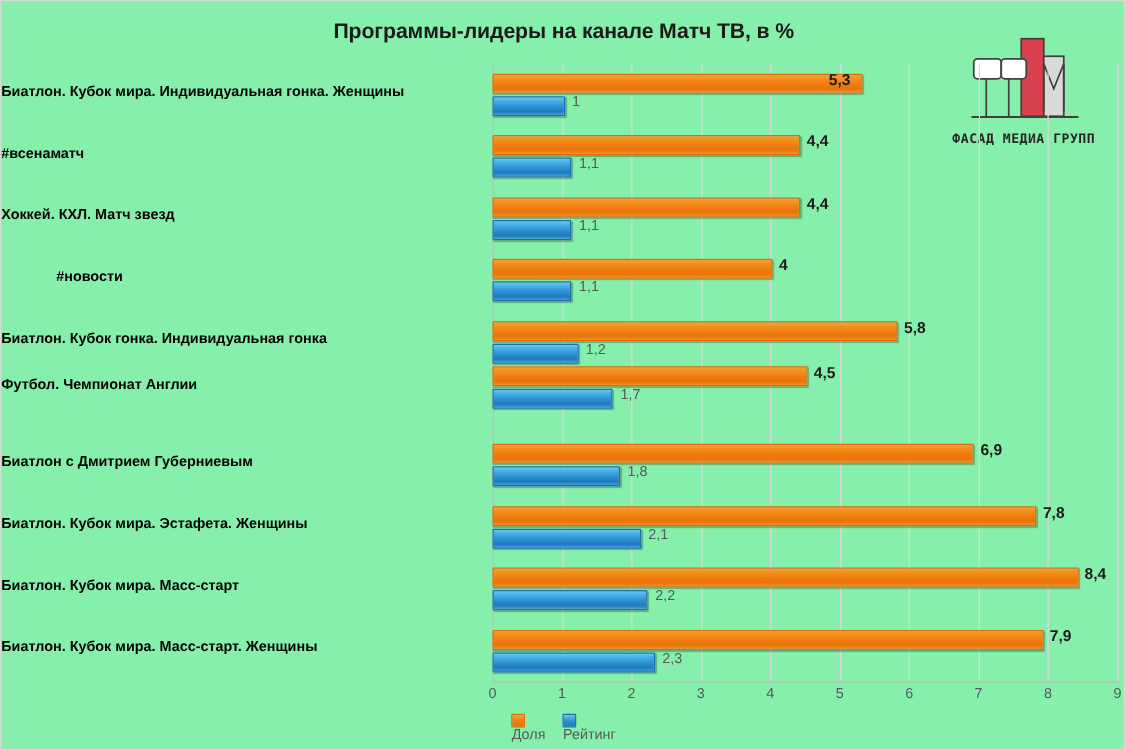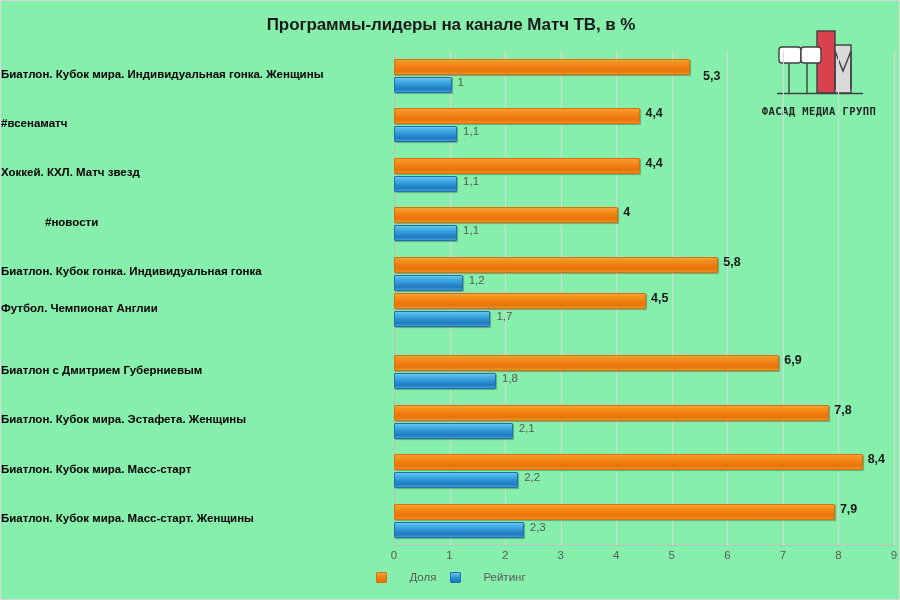--- a/index.html
+++ b/index.html
@@ -139,21 +139,21 @@
   #legend {
     position: absolute;
     left: 0;
     top: 570px;
     width: 900px;
     display: flex;
     justify-content: center;
     align-items: center;
     gap: 14px;
   }
-  .legend-item { display: flex; align-items: flex-end; gap: 22px; }
+  .legend-item { display: flex; align-items: flex-start; gap: 0; flex-direction: column; }
   .legend-swatch {
     width: 9px;
     height: 9px;
     border-radius: 1px;
   }
   .legend-swatch.share {
     background: linear-gradient(to bottom, #f5a340 0%, #ef7d10 55%, #e8720a 100%);
     border: 1px solid #d9700a;
   }
   .legend-swatch.rating {
@@ -215,21 +215,21 @@
     <div class="tick-label" style="left: 559.667px;">3</div>
     <div class="tick-label" style="left: 615.222px;">4</div>
     <div class="tick-label" style="left: 670.778px;">5</div>
     <div class="tick-label" style="left: 726.333px;">6</div>
     <div class="tick-label" style="left: 781.889px;">7</div>
     <div class="tick-label" style="left: 837.444px;">8</div>
     <div class="tick-label" style="left: 893px;">9</div>
     <div class="cat-row" style="top: 50px;">
       <div class="cat-label" style="top: 16.7px;">Биатлон. Кубок мира. Индивидуальная гонка. Женщины</div>
       <div class="bar bar-share" style="left: 393px; top: 8px; width: 294.444px;"></div>
-      <div class="val-share" style="left: 702px; top: 6px; margin-top: 12px;">5,3</div>
+      <div class="val-share" style="left: 662px; top: 6px;">5,3</div>
       <div class="bar bar-rating" style="left: 393px; top: 26px; width: 55.5556px;"></div>
       <div class="val-rating" style="left: 456.556px; top: 25px;">1</div>
     </div>
     <div class="cat-row" style="top: 99.4px;">
       <div class="cat-label" style="top: 16.7px;">#всенаматч</div>
       <div class="bar bar-share" style="left: 393px; top: 8px; width: 244.444px;"></div>
       <div class="val-share" style="left: 644.444px; top: 6px;">4,4</div>
       <div class="bar bar-rating" style="left: 393px; top: 26px; width: 61.1111px;"></div>
       <div class="val-rating" style="left: 462.111px; top: 25px;">1,1</div>
     </div>

